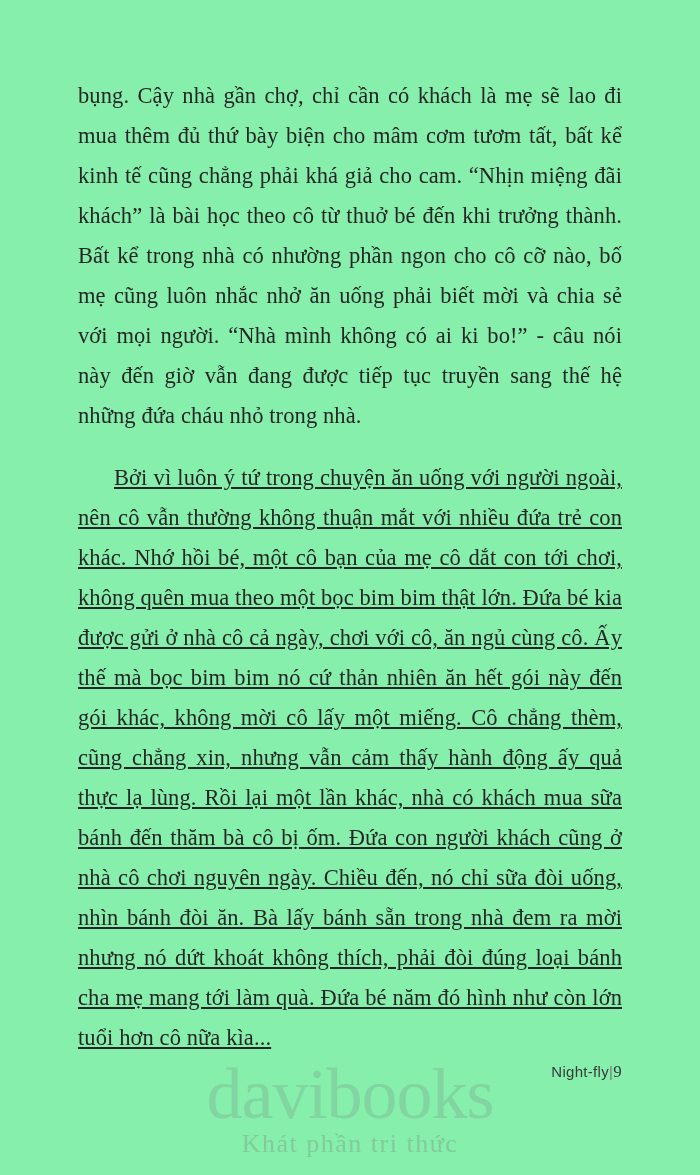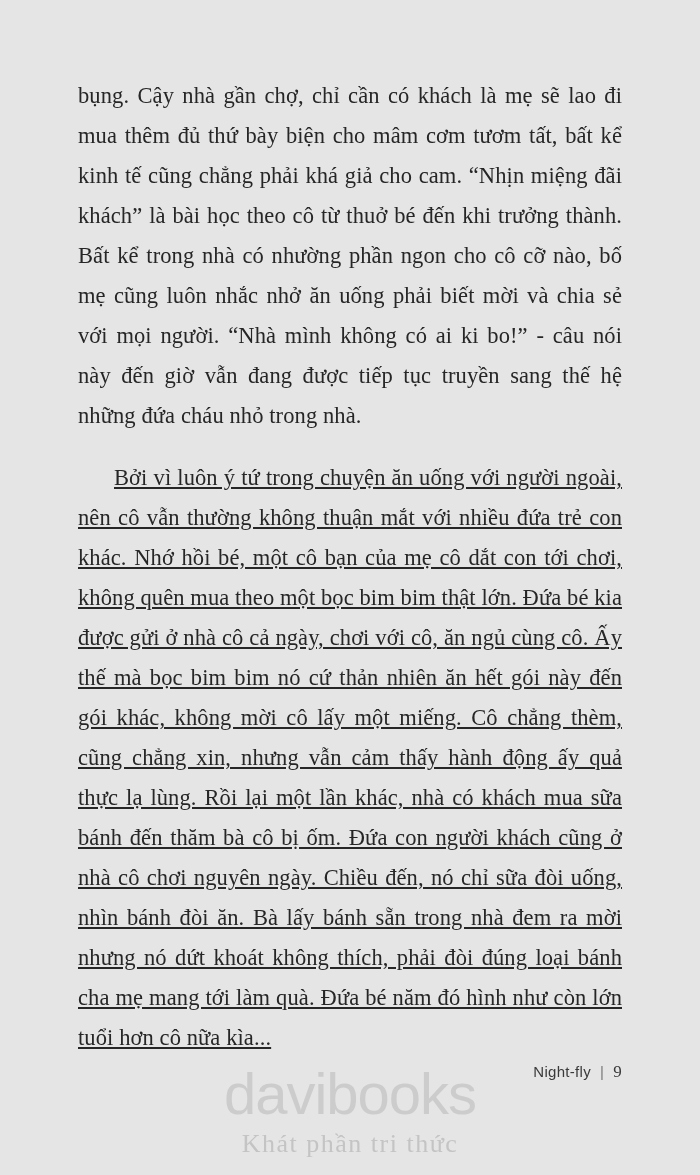--- a/index.html
+++ b/index.html
@@ -13,21 +13,21 @@
     font-family: "Liberation Serif", serif;
     color: #2b2b2b;
     overflow: hidden;
     position: relative;
   }
   .page {
     position: absolute;
     left: 0; top: 0;
     width: 700px;
     height: 1175px;
-    background: #e5e5e5;
+    background: #86efac;
   }
   .text-column {
     position: absolute;
     left: 78px;
     top: 76px;
     width: 544px;
   }
   .para {
     font-size: 22.5px;
     line-height: 40px;
@@ -47,42 +47,41 @@
   .footer {
     position: absolute;
     right: 78px;
     top: 1062px;
     font-family: "Liberation Sans", sans-serif;
     font-size: 15px;
     color: #3a3a3a;
     letter-spacing: 0.3px;
     display: flex;
     align-items: baseline;
-    gap: 9px;
   }
   .footer .sep {
     color: #7a7a7a;
   }
   .footer .pageno {
     font-family: "Liberation Serif", serif;
     font-size: 17px;
   }
   
   .watermark {
     position: absolute;
     left: 0;
     top: 1055px;
     width: 700px;
     height: 120px;
     pointer-events: none;
     text-align: center;
   }
   .watermark .wm-main {
-    font-family: Liberation Sans, sans-serif;
-    font-size: 58px;
+    font-family: Liberation Serif, serif;
+    font-size: 72px;
     color: rgba(120,120,120,0.22);
     letter-spacing: -1px;
     line-height: 78px;
     white-space: nowrap;
   }
   .watermark .wm-sub {
     font-family: "Liberation Serif", serif;
     font-size: 26px;
     color: rgba(120,120,120,0.30);
     letter-spacing: 1.5px;

